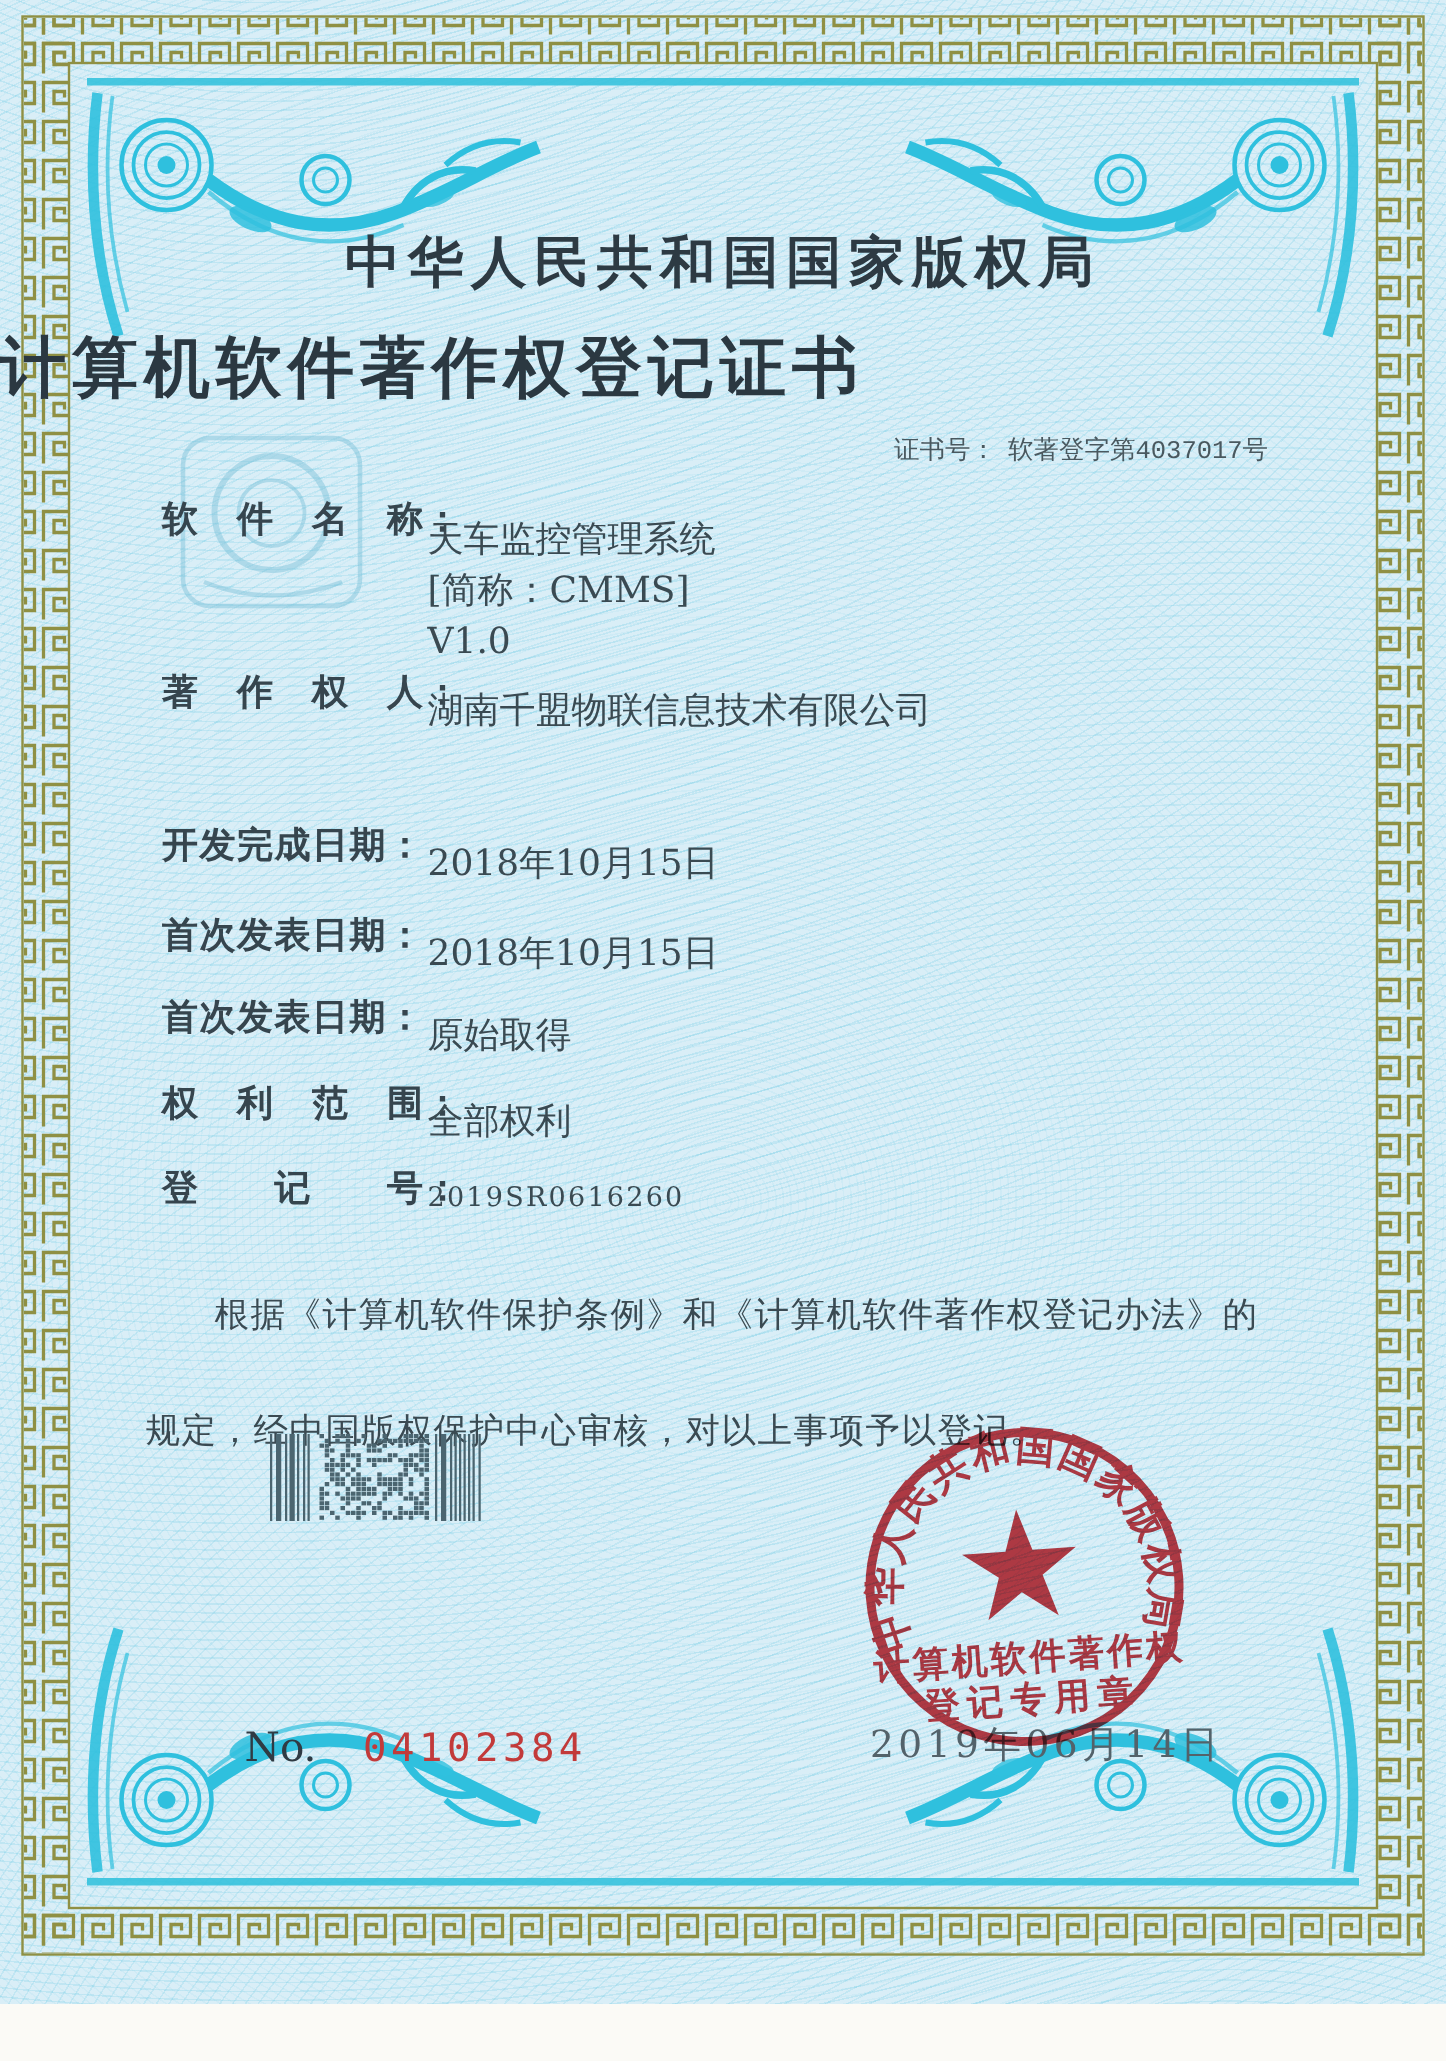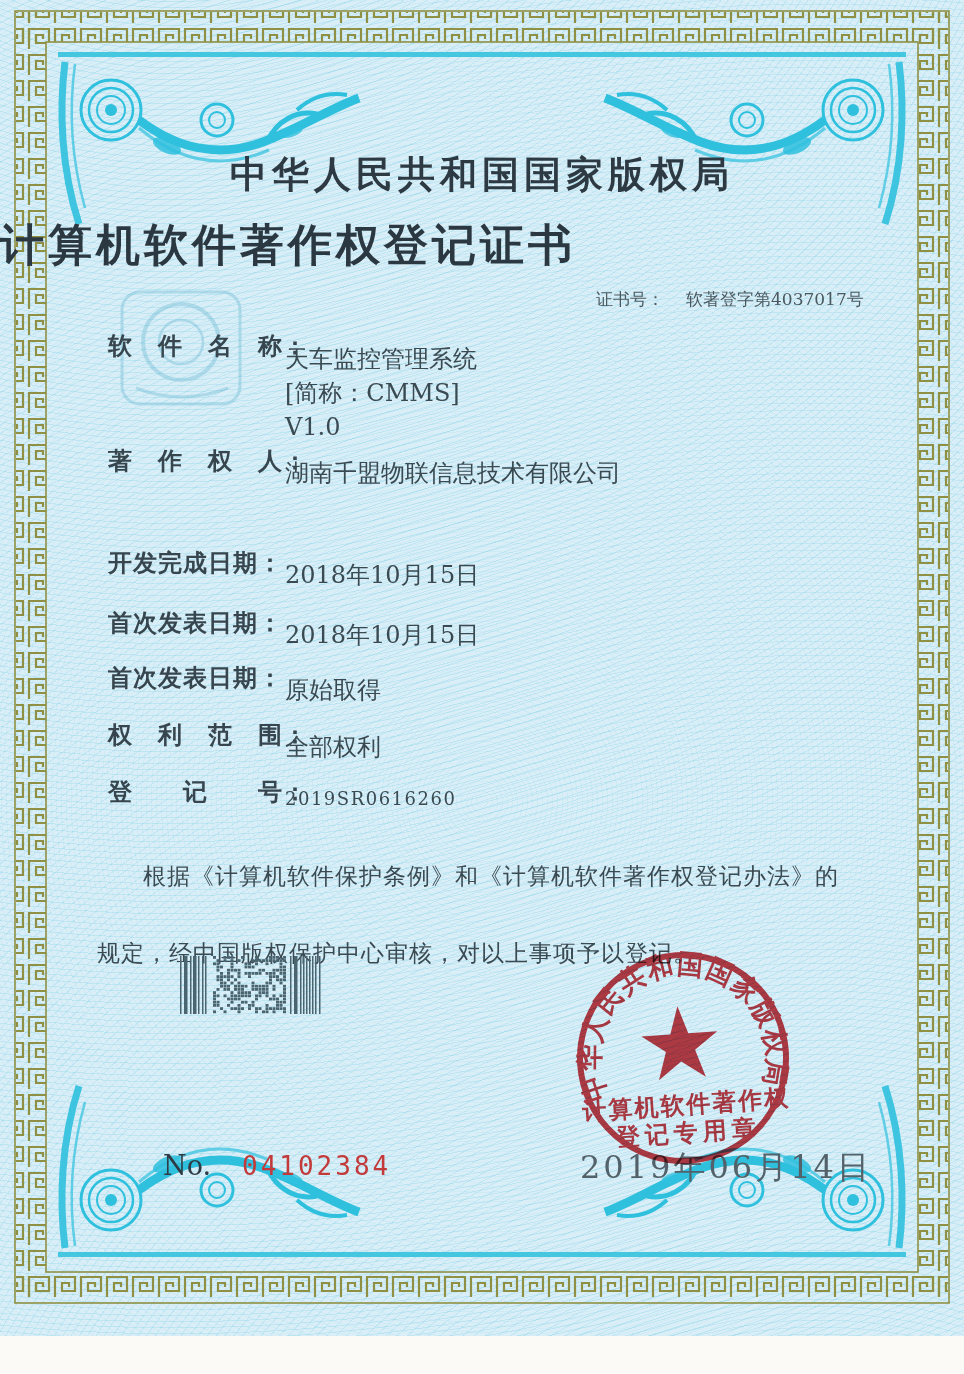--- a/index.html
+++ b/index.html
@@ -21,31 +21,31 @@
   .content{position:absolute;left:0;top:0;width:964px;height:1336px;color:#36454e;}
   .authority{
     position:absolute;left:0;top:150px;width:100%;text-align:center;
     font-size:37px;font-weight:700;letter-spacing:5px;color:#2d3a43;
   }
   .cert-title{
     position:absolute;left:0;top:216px;width:100%;text-align:left;
     font-size:44px;font-weight:700;letter-spacing:4px;color:#2b3841;
   }
   .cert-no{position:absolute;left:596px;top:288px;font-size:17px;color:#49585f;white-space:nowrap;}
-  .cert-no .v{margin-left:22px;}
+  .cert-no .v{margin-left:8px;font-family:Liberation Mono, monospace;}
   .row{position:absolute;left:108px;height:34px;white-space:nowrap;}
   .row .lbl{position:absolute;left:0;top:0;font-size:24px;font-weight:600;letter-spacing:1px;color:#36454e;font-family:Liberation Serif, serif;}
   .row .val{position:absolute;left:177px;top:12px;font-size:24px;color:#3a4a52;}
   .val-lines div{line-height:34px;font-size:24px;color:#3a4a52;}
   .statement{position:absolute;left:97px;top:846px;width:790px;font-size:23px;color:#3a4a52;}
   .statement .l1{padding-left:46px;letter-spacing:1px;margin-top:15px;}
   .statement .l2{margin-top:46px;letter-spacing:1px;}
   .barcode-box{position:absolute;left:180px;top:956px;width:142px;height:58px;}
   .issue-date{
-    position:absolute;left:580px;top:1146px;font-size:32px;letter-spacing:3px;color:#53626a;white-space:nowrap;
+    position:absolute;left:580px;top:1146px;font-size:25px;letter-spacing:3px;color:#53626a;white-space:nowrap;
   }
   .serial{position:absolute;left:163px;top:1150px;font-size:27px;white-space:nowrap;color:#2f3b44;}
   .serial .num{
     font-family:"DejaVu Sans Mono","Liberation Mono",monospace;
     color:#c23a3a;letter-spacing:3px;margin-left:31px;font-size:26px;
   }
 </style>
 </head>
 <body>
 

